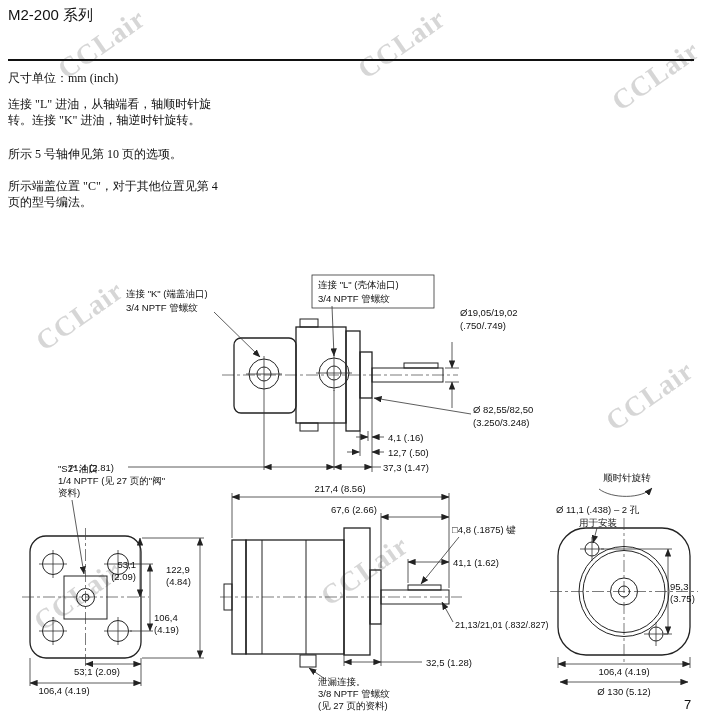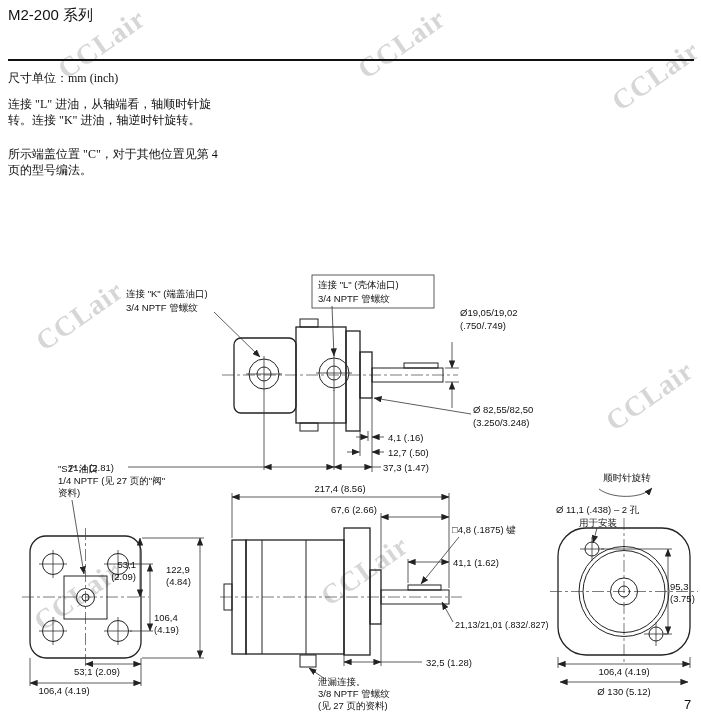--- a/index.html
+++ b/index.html
@@ -38,20 +38,21 @@
   <span class="watermark" style="left:28px;top:580px">CCLair</span>
   <span class="watermark" style="left:315px;top:555px">CCLair</span>
 
   <div class="content">
     <h1 class="title">M2-200 系列</h1>
     <div class="rule"></div>
 
     <div class="notes">
       <p class="units">尺寸单位：mm (inch)</p>
       <p class="p1">连接 "L" 进油，从轴端看，轴顺时针旋转。连接 "K" 进油，轴逆时针旋转。</p>
+      <p class="p2">所示 5 号轴伸见第 10 页的选项。</p>
       <p class="p3">所示端盖位置 "C"，对于其他位置见第 4 页的型号编法。</p>
     </div>
 
     <div class="pagenum">7</div>
   </div>
 
   <svg class="drawing" width="701" height="722" viewBox="0 0 701 722">
     <defs>
       <marker id="arr" viewBox="0 0 10 8" refX="9.5" refY="4" markerWidth="10" markerHeight="8" orient="auto-start-reverse">
           <path d="M0,0 L10,4 L0,8 z" fill="#222"></path>

